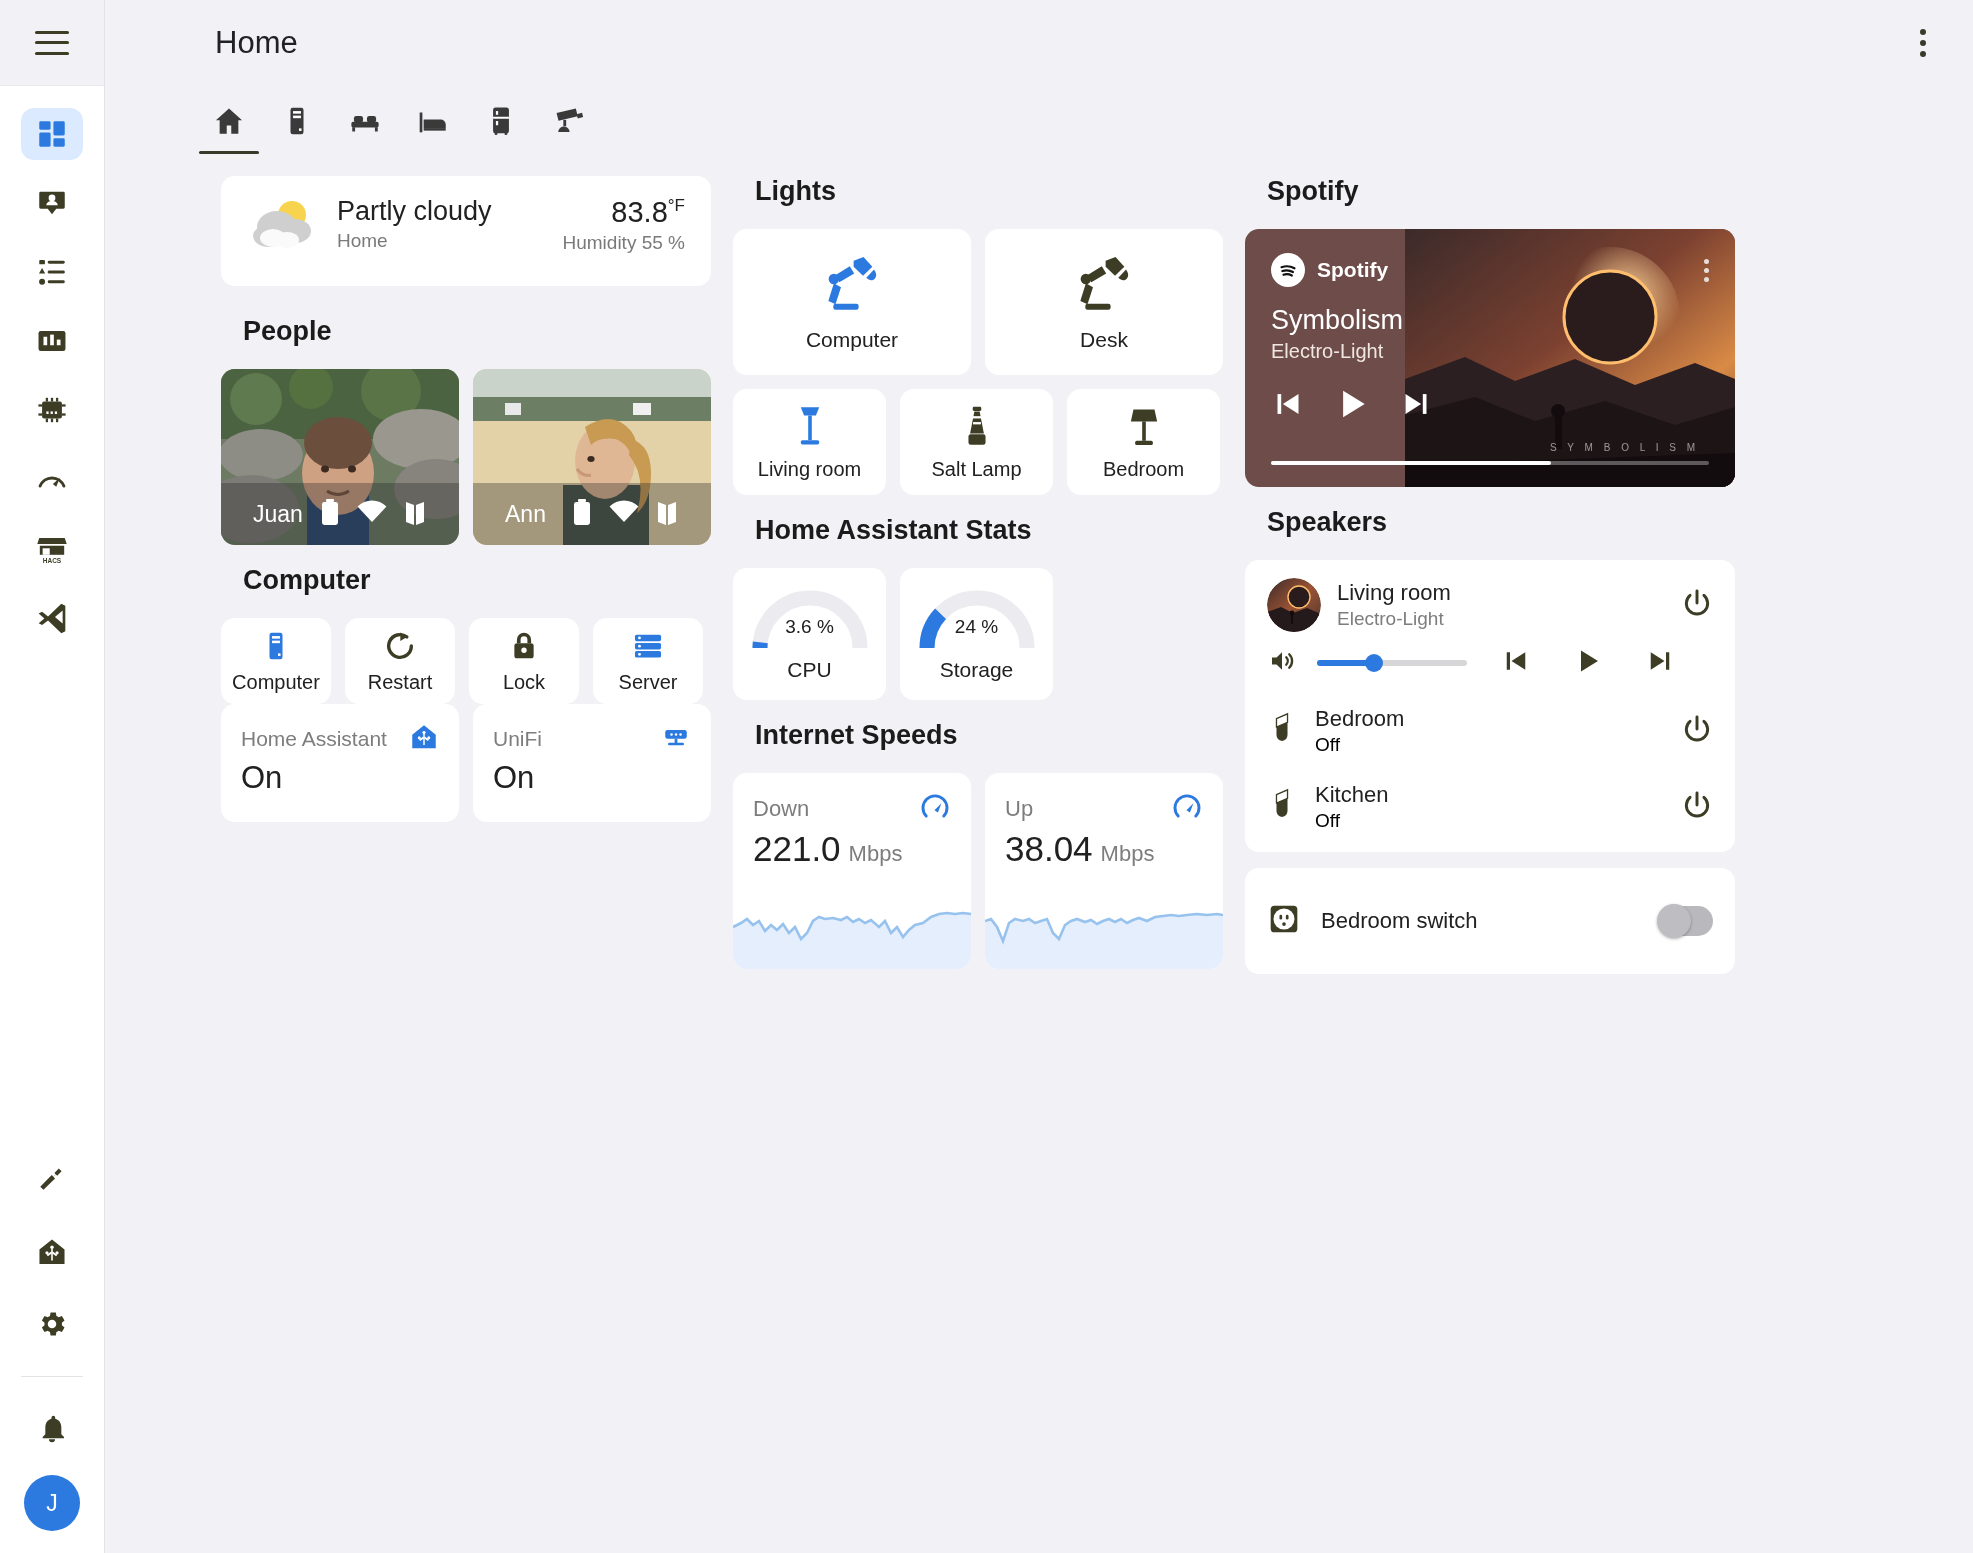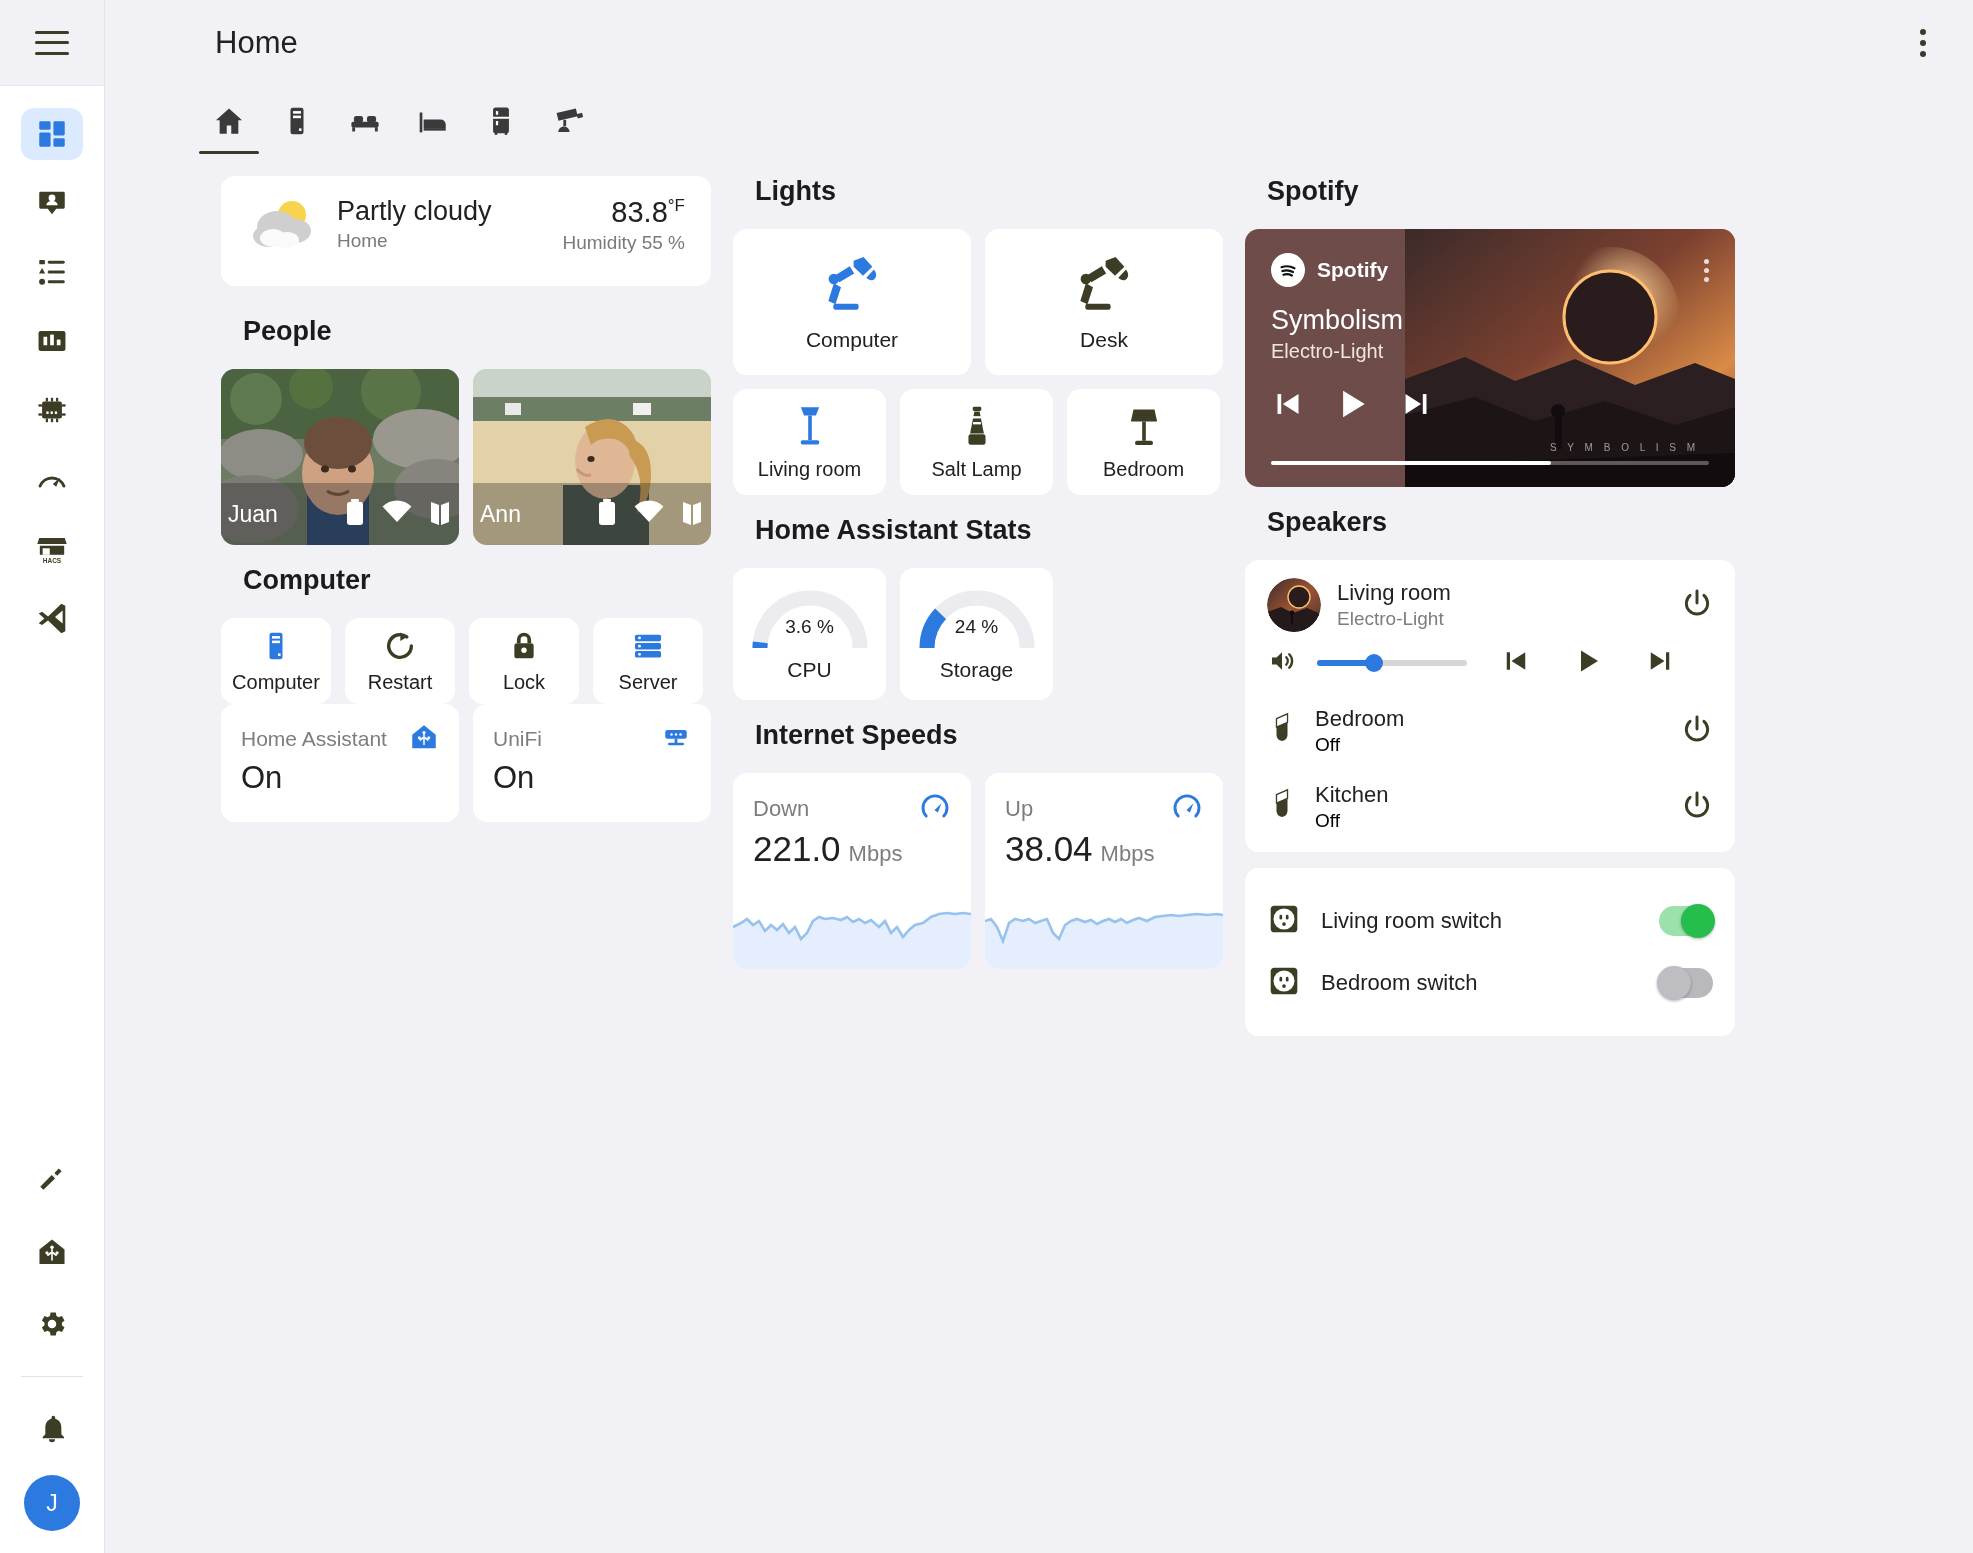--- a/index.html
+++ b/index.html
@@ -107,21 +107,21 @@
   
   .people { display:flex; gap: 14px; }
   .person {
     width: 238px; height: 176px; border-radius: 14px;
     position: relative; overflow:hidden; cursor:pointer;
   }
   .person .ph { position:absolute; inset:0; }
   .person .bar {
     position:absolute; left:0; right:0; bottom:0; height: 62px;
     background: rgba(40,40,40,0.34);
-    display:flex; align-items:center; padding: 0 7px; gap: 14px;
+    display:flex; align-items:center; padding: 0 32px; gap: 14px;
   }
   .person .pname { color:#fff; font-size:23px; }
   .person .picons { margin-left:auto; display:flex; gap: 16px; align-items:center;}
 
   
   .btnrow { display:flex; gap: 14px; flex-wrap: wrap; }
   .btile {
     width: 110px; height: 86px; background:#fff; border-radius: 14px;
     display:flex; flex-direction:column; align-items:center; justify-content:center;
     gap: 4px; cursor:pointer;
@@ -905,33 +905,20 @@
 
         <div class="switches">
           <div class="sw-row">
             <span><svg width="34" height="34" viewBox="0 0 24 24" fill="#3d3d25">
                   <rect x="2.6" y="2.6" width="18.8" height="18.8" rx="2.6"></rect>
                   <circle cx="12" cy="12" r="7.4" fill="#fff"></circle>
                   <rect x="8.8" y="9" width="1.9" height="3.4" rx="0.9" fill="#3d3d25"></rect>
                   <rect x="13.3" y="9" width="1.9" height="3.4" rx="0.9" fill="#3d3d25"></rect>
                   <circle cx="12" cy="15.6" r="1.3" fill="#3d3d25"></circle>
                 </svg></span>
-            <span class="lbl">Living room switch</span>
-            <span class="toggle on">
-                <span class="dot"></span>
-              </span>
-          </div>
-          <div class="sw-row">
-            <span><svg width="34" height="34" viewBox="0 0 24 24" fill="#3d3d25">
-                  <rect x="2.6" y="2.6" width="18.8" height="18.8" rx="2.6"></rect>
-                  <circle cx="12" cy="12" r="7.4" fill="#fff"></circle>
-                  <rect x="8.8" y="9" width="1.9" height="3.4" rx="0.9" fill="#3d3d25"></rect>
-                  <rect x="13.3" y="9" width="1.9" height="3.4" rx="0.9" fill="#3d3d25"></rect>
-                  <circle cx="12" cy="15.6" r="1.3" fill="#3d3d25"></circle>
-                </svg></span>
             <span class="lbl">Bedroom switch</span>
             <span class="toggle off">
                 <span class="dot"></span>
               </span>
           </div>
         </div>
 
       </div>
     </div>
   </div>

